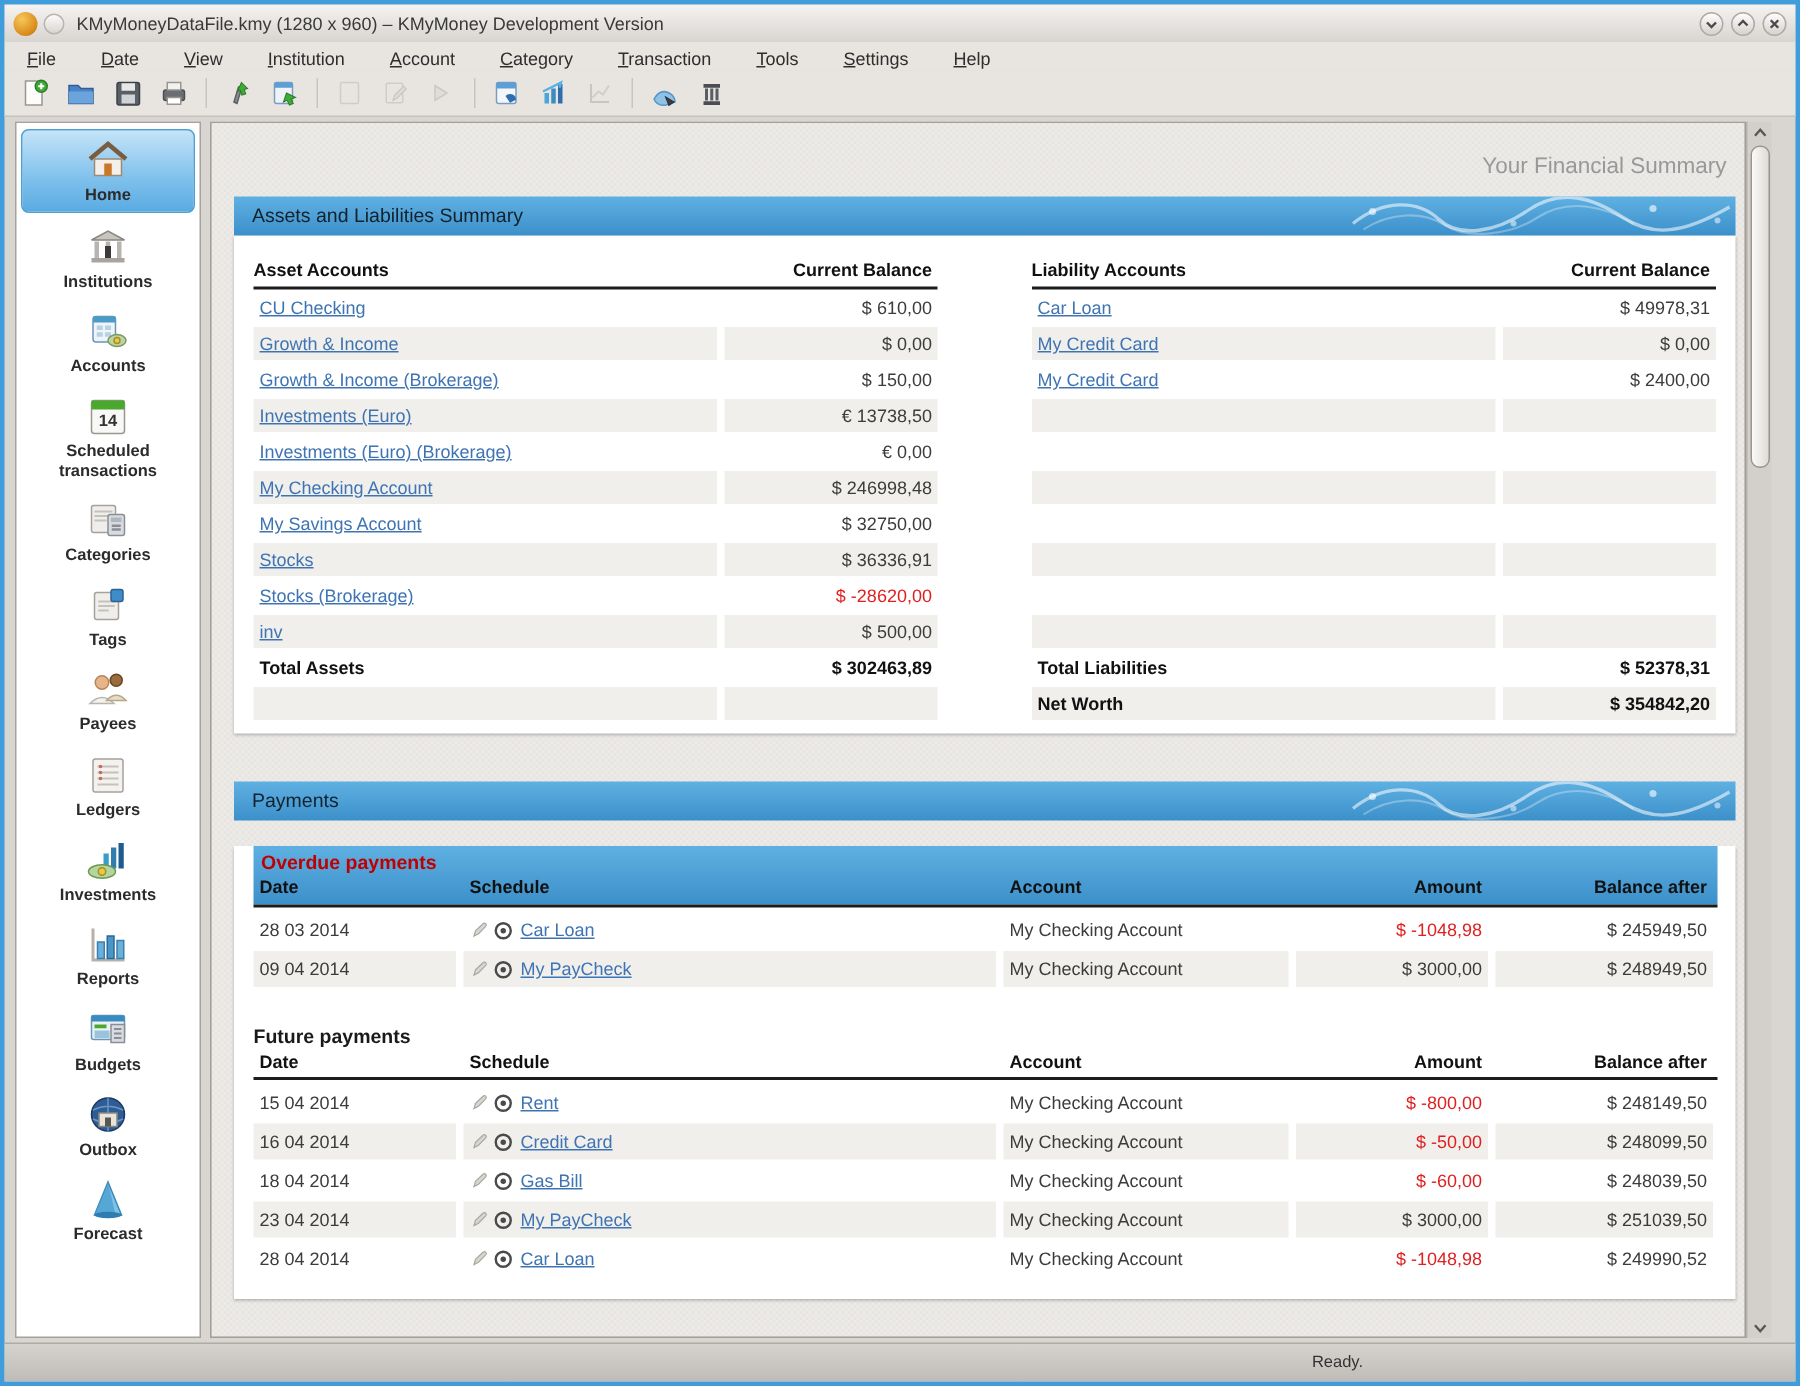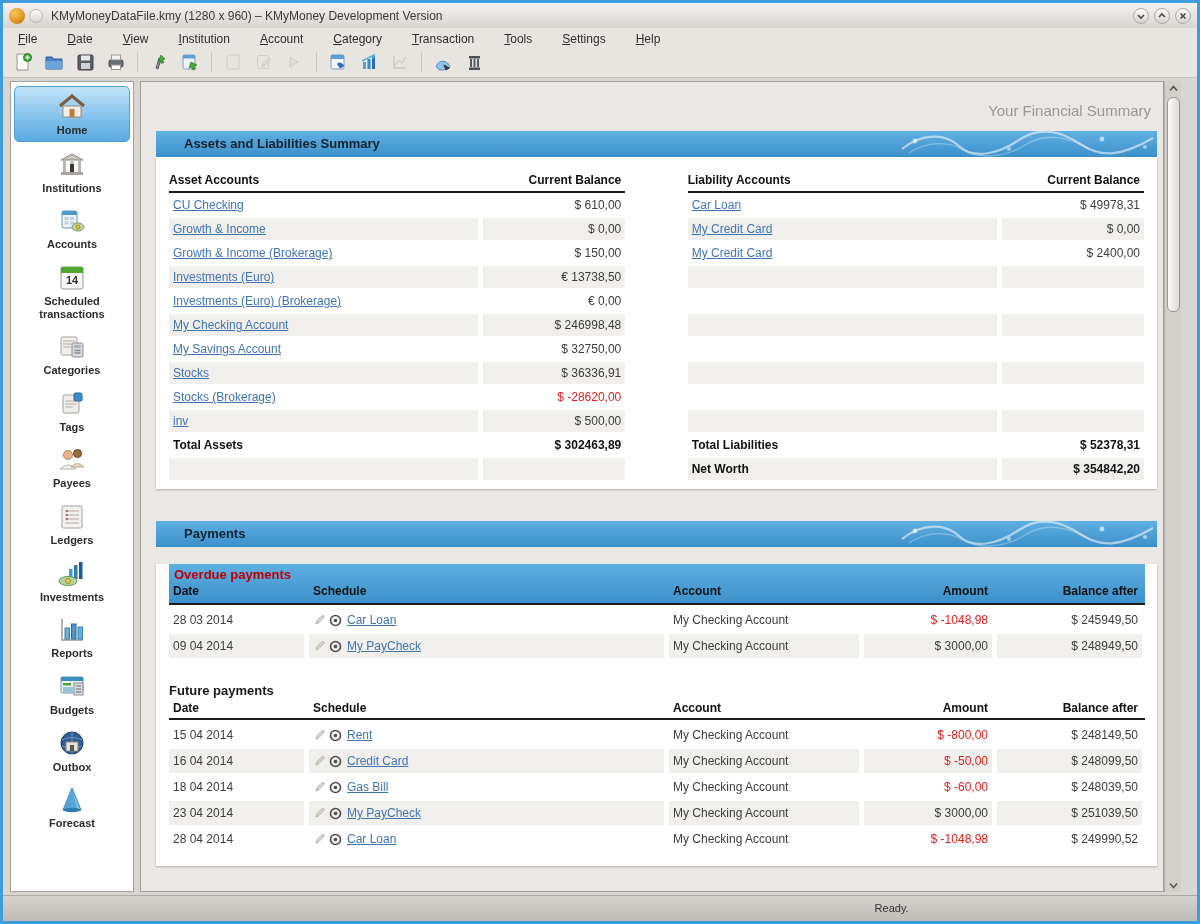--- a/index.html
+++ b/index.html
@@ -37,21 +37,21 @@
   .sicon { width:30px; height:30px; display:block; }
 
   
   .content-wrap { flex:1; display:flex; margin-left:6px; overflow:hidden; }
   .content-frame { flex:1; border:1px solid #a29e99; background:
       repeating-conic-gradient(#edebe8 0% 25%, #e7e4e1 0% 50%) 0 0 / 4px 4px; overflow:hidden; position:relative; }
   .page-title { text-align:right; padding:20px 12px 0 0; font-size:15px; color:#98989a; }
 
   .card { margin:12px 6px 0 15px; }
   .card-header { height:26px; background:linear-gradient(#5fb0e2,#3c90ca); position:relative; overflow:hidden; }
-  .card-header .hdr-text { font-size:13px; font-weight:bold; color:#12222e; line-height:26px; padding-left:28px; position:relative; z-index:2; }
+  .card-header .hdr-text { font-size:13px; font-weight:normal; color:#12222e; line-height:26px; padding-left:12px; position:relative; z-index:2; }
   .flourish { position:absolute; right:0; top:0; height:26px; width:260px; z-index:1; }
   .card-body { background:#ffffff; box-shadow:0 1px 2px rgba(0,0,0,.25); }
 
   
   .tables-row { display:flex; justify-content:space-between; padding:16px 13px 0 13px; }
   .acct-table { width:46.8%; }
   .thead { display:grid; grid-template-columns:1fr 142px; border-bottom:2px solid #1c1c1c; padding-bottom:4px; }
   .thead .h { font-size:12px; font-weight:bold; color:#111; }
   .thead .h.r { text-align:right; padding-right:4px; }
   .arow { display:grid; grid-template-columns:1fr 142px; column-gap:5px; height:24px; align-items:center; }

